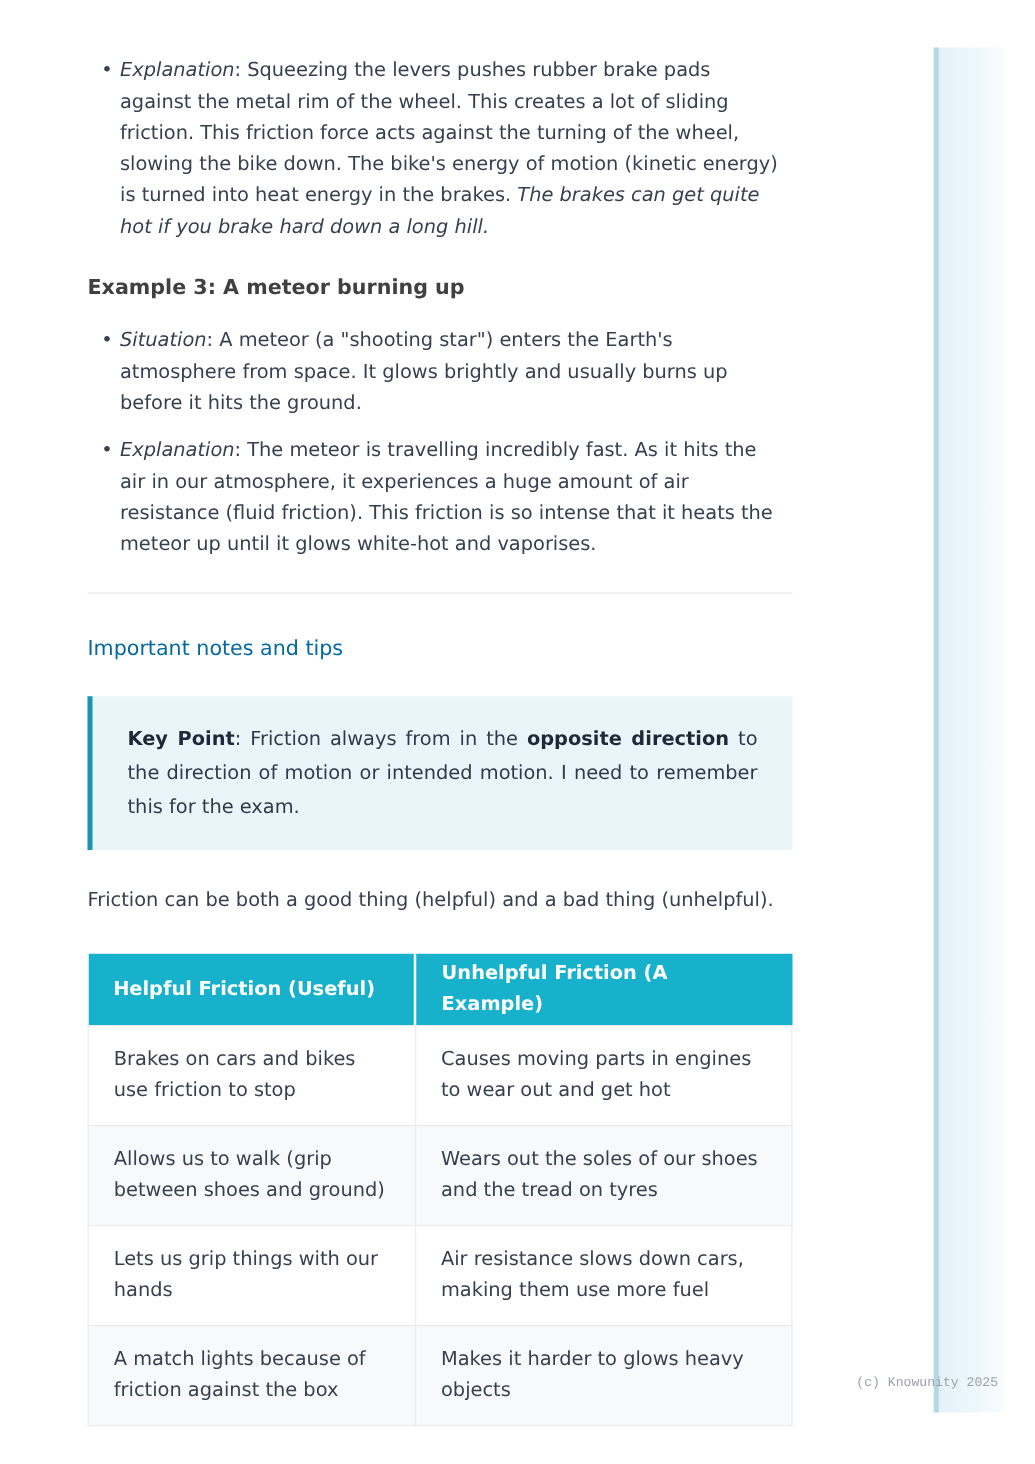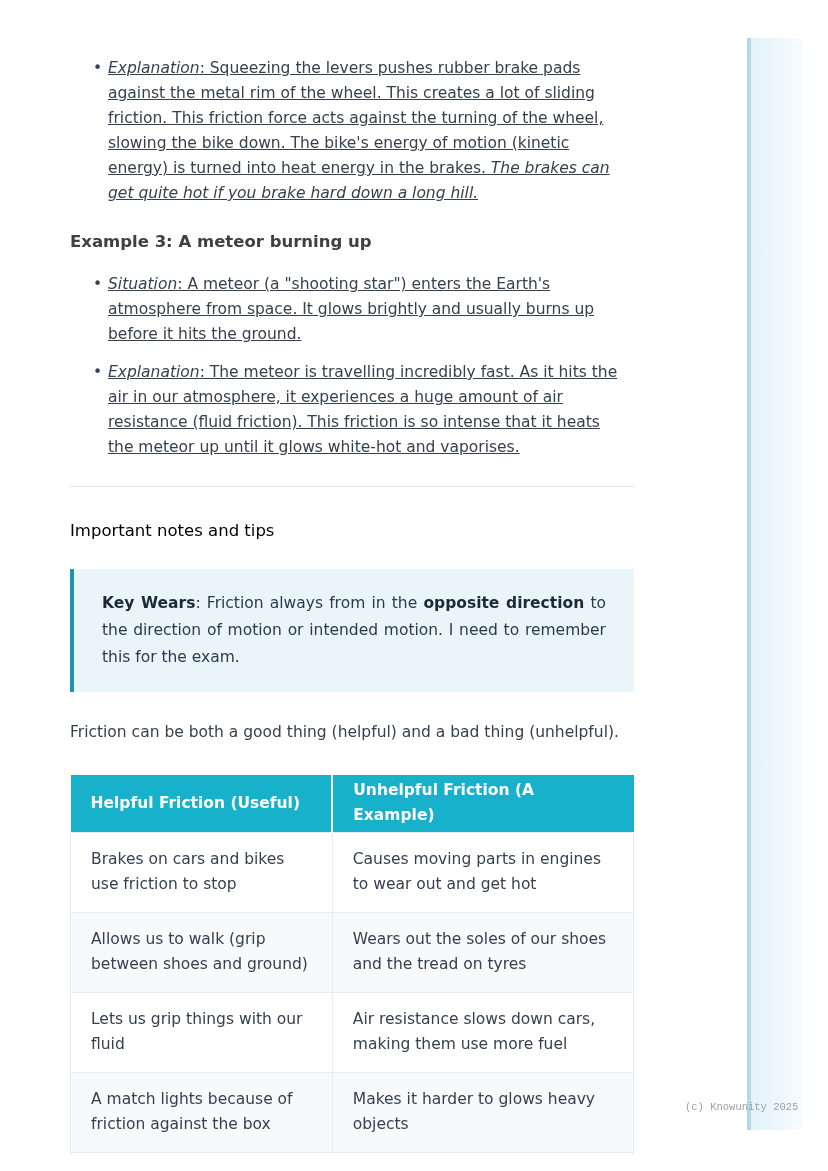--- a/index.html
+++ b/index.html
@@ -15,21 +15,21 @@
   }
   .content {
     position: absolute;
     left: 70px;
     top: 40px;
     width: 564px;
     font-size: 15.5px;
     line-height: 25px;
   }
   
-  .blist { list-style: none; margin: 16px; padding: 0; text-decoration: underline; }
+  .blist { list-style: none; margin: 4px; padding: 0; }
   .blist li { position: relative; padding-left: 22px; margin-bottom: 13px; }
   .blist li:last-child { margin-bottom: 0; }
   .blist li::before {
     content: "\2022";
     position: absolute;
     left: 7px;
     top: 0;
     color: #36404f;
   }
   em { font-style: italic; }
@@ -41,21 +41,21 @@
     line-height: 22px;
   }
   .rule {
     border: none;
     border-top: 1px solid #e6e8eb;
     margin: 26px 0 0 0;
   }
   .notes-title {
     margin: 33px 0 0 0;
     font-size: 16.5px;
-    color: #000000;
+    color: #0369a1;
     line-height: 22px;
   }
   .callout {
     margin-top: 27px;
     background: #e9f5f9;
     border-left: 4px solid #1a96b0;
     padding: 21px 28px 21px 28px;
   }
   .callout-text {
     margin: 0;
@@ -141,21 +141,21 @@
     <ul class="blist">
       <li><em>Situation</em><span>: A meteor (a "shooting star") enters the Earth's atmosphere from space. It glows brightly and usually burns up before it hits the ground.</span></li>
       <li><em>Explanation</em><span>: The meteor is travelling incredibly fast. As it hits the air in our atmosphere, it experiences a huge amount of air resistance (fluid friction). This friction is so intense that it heats the meteor up until it glows white-hot and vaporises.</span></li>
     </ul>
 
     <hr class="rule">
 
     <p class="notes-title">Important notes and tips</p>
 
     <div class="callout">
-      <p class="callout-text"><strong>Key Wears</strong><span>: Friction always from in the </span><strong>opposite direction</strong><span> to the direction of motion or intended motion. I need to remember this for the exam.</span></p>
+      <p class="callout-text"><strong>Key Point</strong><span>: Friction always from in the </span><strong>opposite direction</strong><span> to the direction of motion or intended motion. I need to remember this for the exam.</span></p>
     </div>
 
     <p class="intro">Friction can be both a good thing (helpful) and a bad thing (unhelpful).</p>
 
     <table class="ftable">
       <thead>
         <tr>
           <th>Helpful Friction (Useful)</th>
           <th>Unhelpful Friction (A Example)</th>
         </tr>
@@ -163,21 +163,21 @@
       <tbody>
         <tr>
           <td>Brakes on cars and bikes use friction to stop</td>
           <td>Causes moving parts in engines to wear out and get hot</td>
         </tr>
         <tr>
           <td>Allows us to walk (grip between shoes and ground)</td>
           <td>Wears out the soles of our shoes and the tread on tyres</td>
         </tr>
         <tr>
-          <td>Lets us grip things with our fluid</td>
+          <td>Lets us grip things with our hands</td>
           <td>Air resistance slows down cars, making them use more fuel</td>
         </tr>
         <tr>
           <td>A match lights because of friction against the box</td>
           <td>Makes it harder to glows heavy objects</td>
         </tr>
       </tbody>
     </table>
 
   </main>

